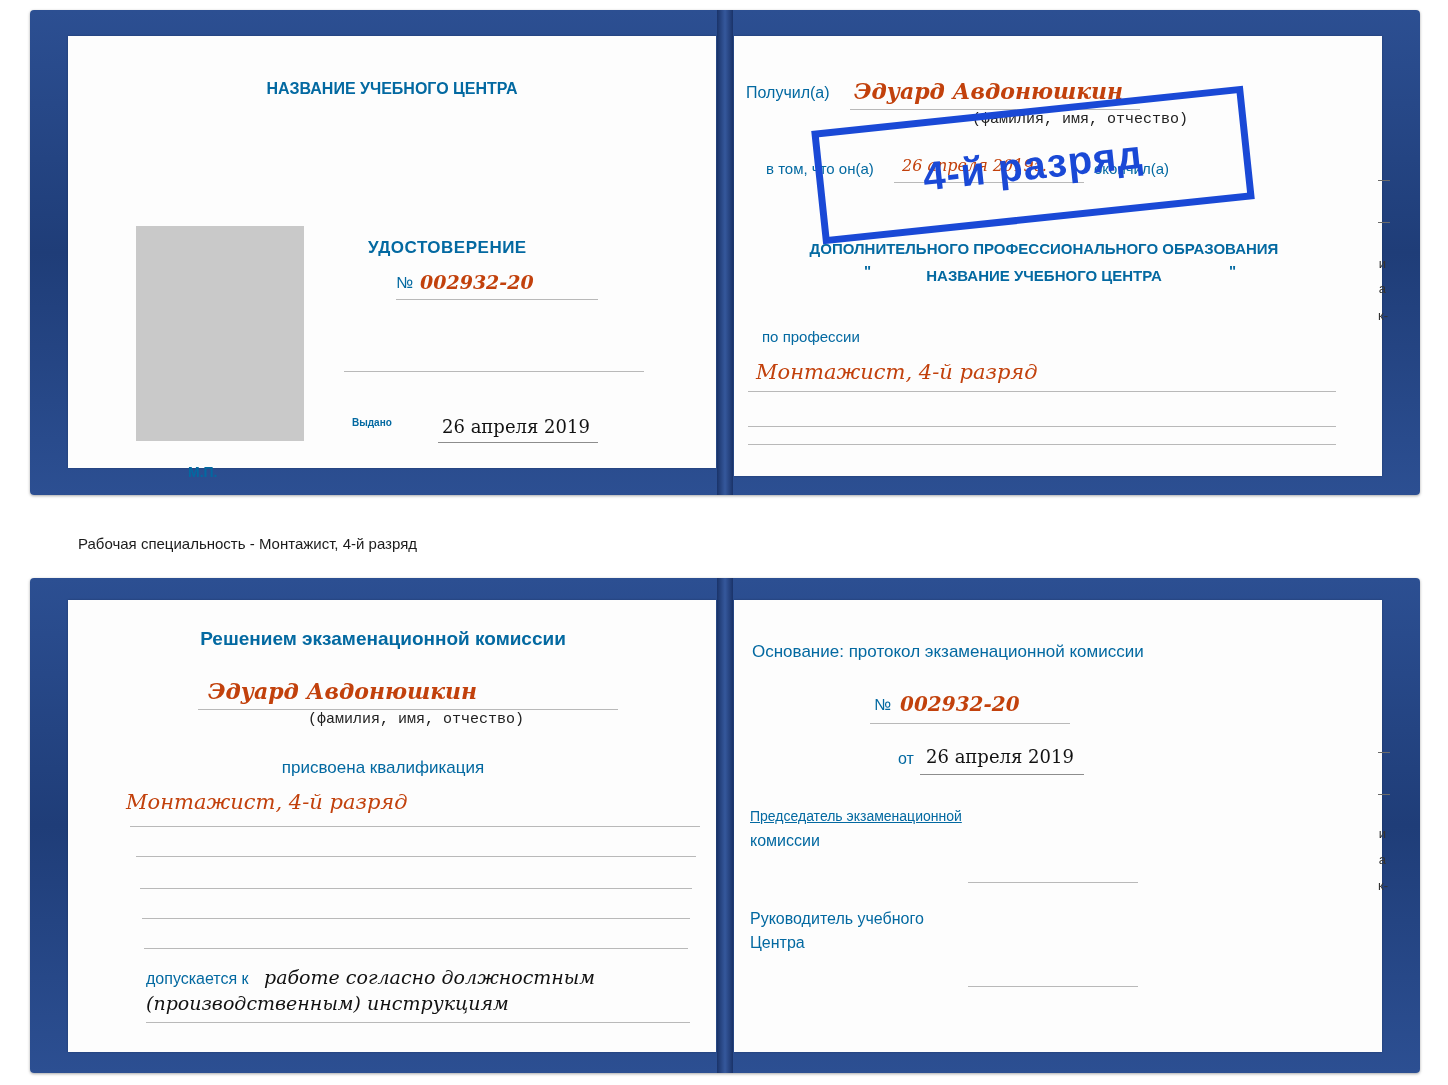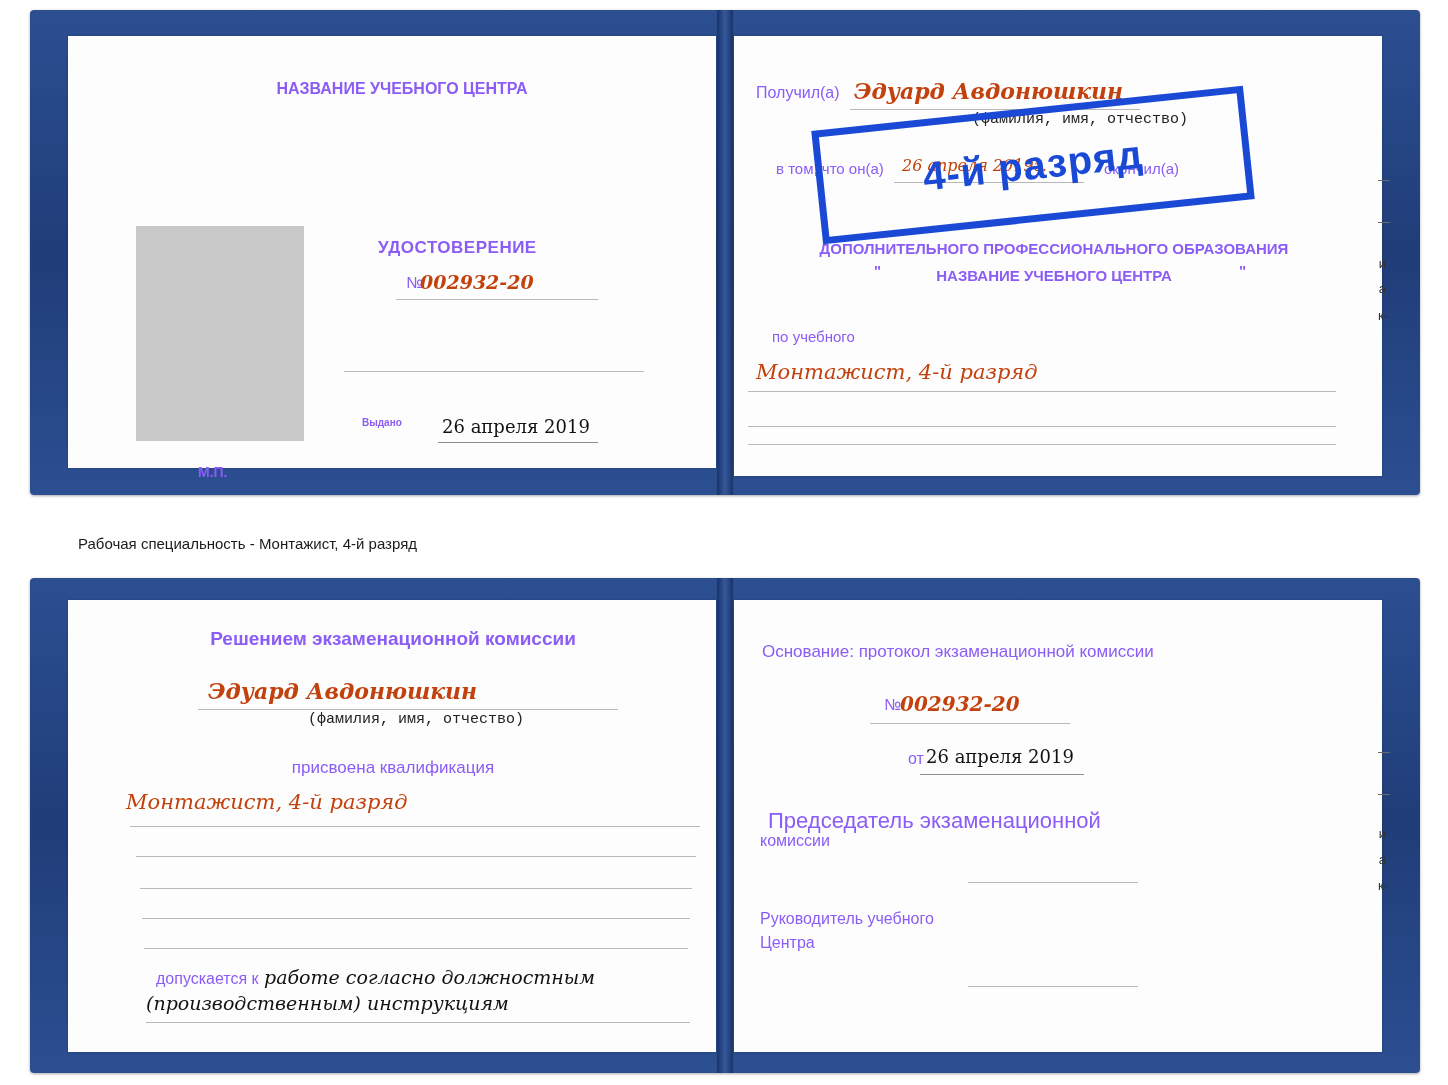--- a/index.html
+++ b/index.html
@@ -46,22 +46,21 @@
   .page.right { right: 38px; }
 
   .sheet-text {
     position: absolute;
     color: #111;
   }
 
   
   .print {
     font-family: "Liberation Sans", sans-serif;
-    color: #8b5cf6;
-    margin-left: 10px;
+    color: #0369a1;
   }
   .print-b { font-weight: bold; }
   .hand {
     font-family: "DejaVu Serif", serif;
     font-style: italic;
     color: #c2410c;
     white-space: nowrap;
   }
   .hand-bold { font-weight: bold; }
   .ink-line {
@@ -160,21 +159,21 @@
     <div class="sheet-text print" style="left:32px; top:124px; font-size:15px;">в том, что он(а)</div>
     <div class="sheet-text hand" style="left:168px; top:120px; font-size:16px;">26 апреля 2019г.</div>
     <div class="ink-line" style="left:160px; top:146px; width:190px;"></div>
     <div class="sheet-text print" style="left:360px; top:124px; font-size:15px;">окончил(а)</div>
 
     <div class="sheet-text print print-b" style="left:0; top:204px; width:620px; text-align:center; font-size:15px;">ДОПОЛНИТЕЛЬНОГО ПРОФЕССИОНАЛЬНОГО ОБРАЗОВАНИЯ</div>
     <div class="sheet-text print print-b" style="left:130px; top:226px; font-size:15px;">"</div>
     <div class="sheet-text print print-b" style="left:0; top:231px; width:620px; text-align:center; font-size:15px;">НАЗВАНИЕ УЧЕБНОГО ЦЕНТРА</div>
     <div class="sheet-text print print-b" style="left:495px; top:226px; font-size:15px;">"</div>
 
-    <div class="sheet-text print" style="left:28px; top:292px; font-size:15px;">по учебного</div>
+    <div class="sheet-text print" style="left:28px; top:292px; font-size:15px;">по профессии</div>
     <div class="sheet-text hand" style="left:22px; top:324px; font-size:21px;">Монтажист, 4-й разряд</div>
 
     <div class="ink-line" style="left:14px; top:355px; width:588px;"></div>
     <div class="ink-line" style="left:14px; top:390px; width:588px;"></div>
     <div class="ink-line" style="left:14px; top:408px; width:588px;"></div>
   </div>
 
   <div class="stamp" style="left:786px; top:98px; width:420px; height:100px;">4-й разряд</div>
 </div>
 
@@ -219,21 +218,21 @@
     <div class="sheet-text print" style="left:18px; top:42px; font-size:17px;">Основание: протокол экзаменационной комиссии</div>
 
     <div class="sheet-text print" style="left:140px; top:96px; font-size:16px;">№</div>
     <div class="sheet-text hand hand-bold" style="left:166px; top:92px; font-size:20px;">002932-20</div>
     <div class="ink-line" style="left:136px; top:123px; width:200px;"></div>
 
     <div class="sheet-text print" style="left:164px; top:150px; font-size:16px;">от</div>
     <div class="sheet-text hand" style="left:192px; top:146px; font-size:18px; font-style:normal; color:#111;">26 апреля 2019</div>
     <div class="ink-line dark" style="left:186px; top:174px; width:164px;"></div>
 
-    <div class="sheet-text print" style="left:24px; top:208px; font-size:22px;">Председатель экзаменационной</div>
+    <div class="sheet-text print" style="left:16px; top:208px; font-size:14px;text-decoration:underline;">Председатель экзаменационной</div>
     <div class="sheet-text print" style="left:16px; top:232px; font-size:16px;">комиссии</div>
     <div class="ink-line" style="left:234px; top:282px; width:170px;"></div>
 
     <div class="sheet-text print" style="left:16px; top:310px; font-size:16px;">Руководитель учебного</div>
     <div class="sheet-text print" style="left:16px; top:334px; font-size:16px;">Центра</div>
     <div class="ink-line" style="left:234px; top:386px; width:170px;"></div>
   </div>
 </div>
 
 <div class="edge-frag" style="right:62px; top:826px;">и</div>

